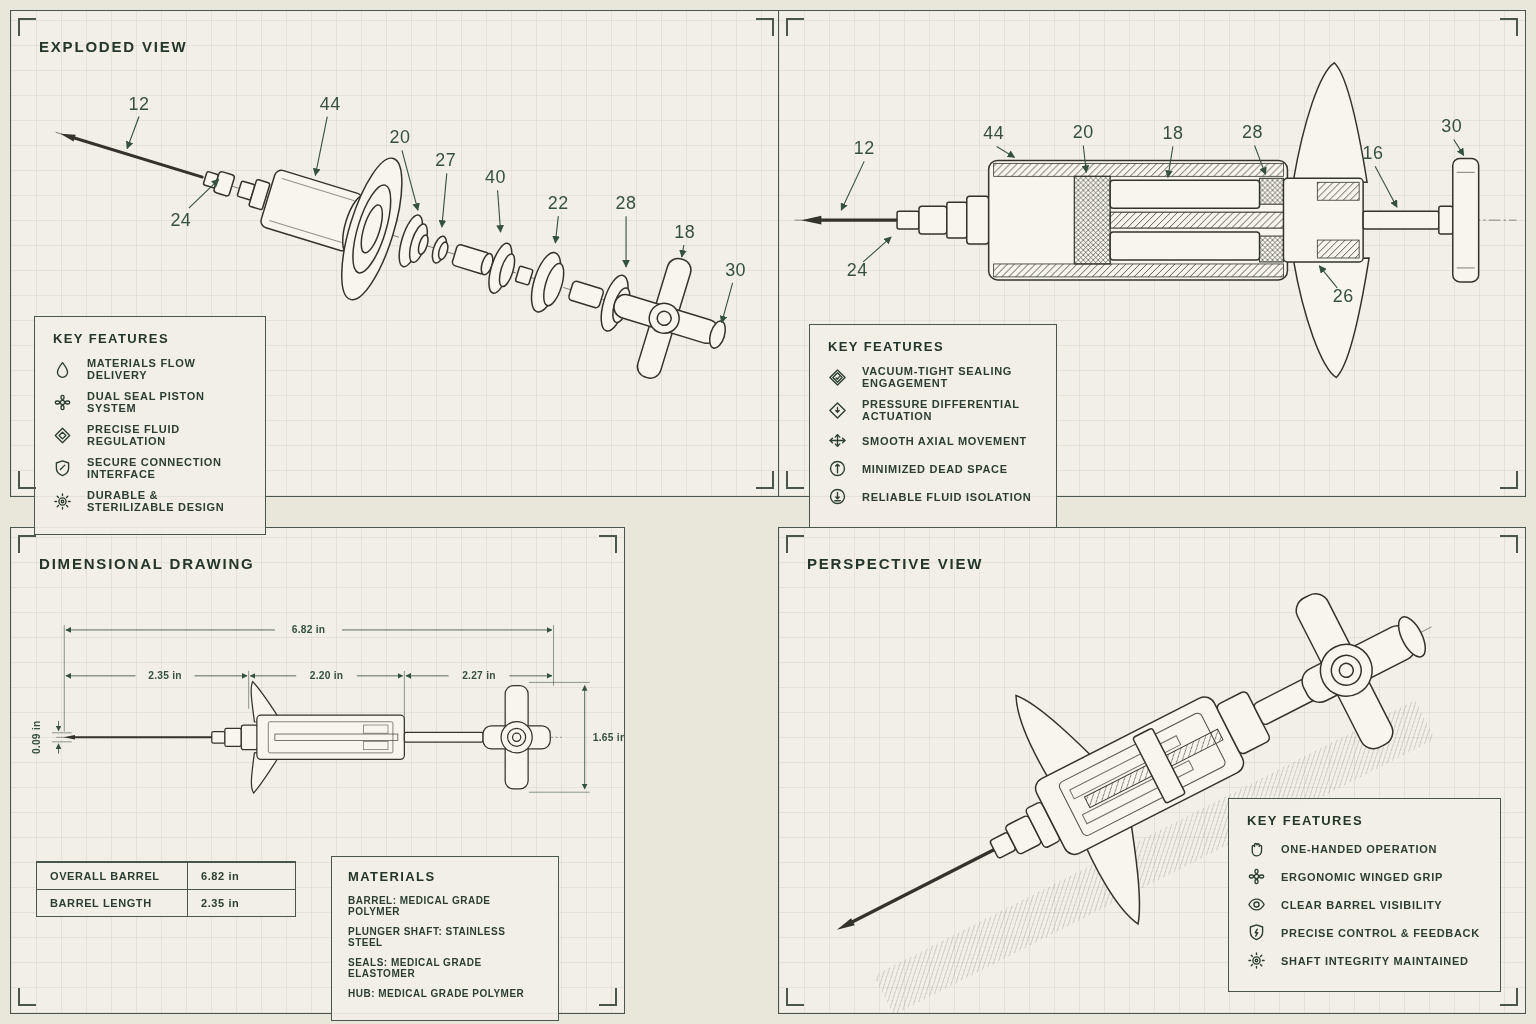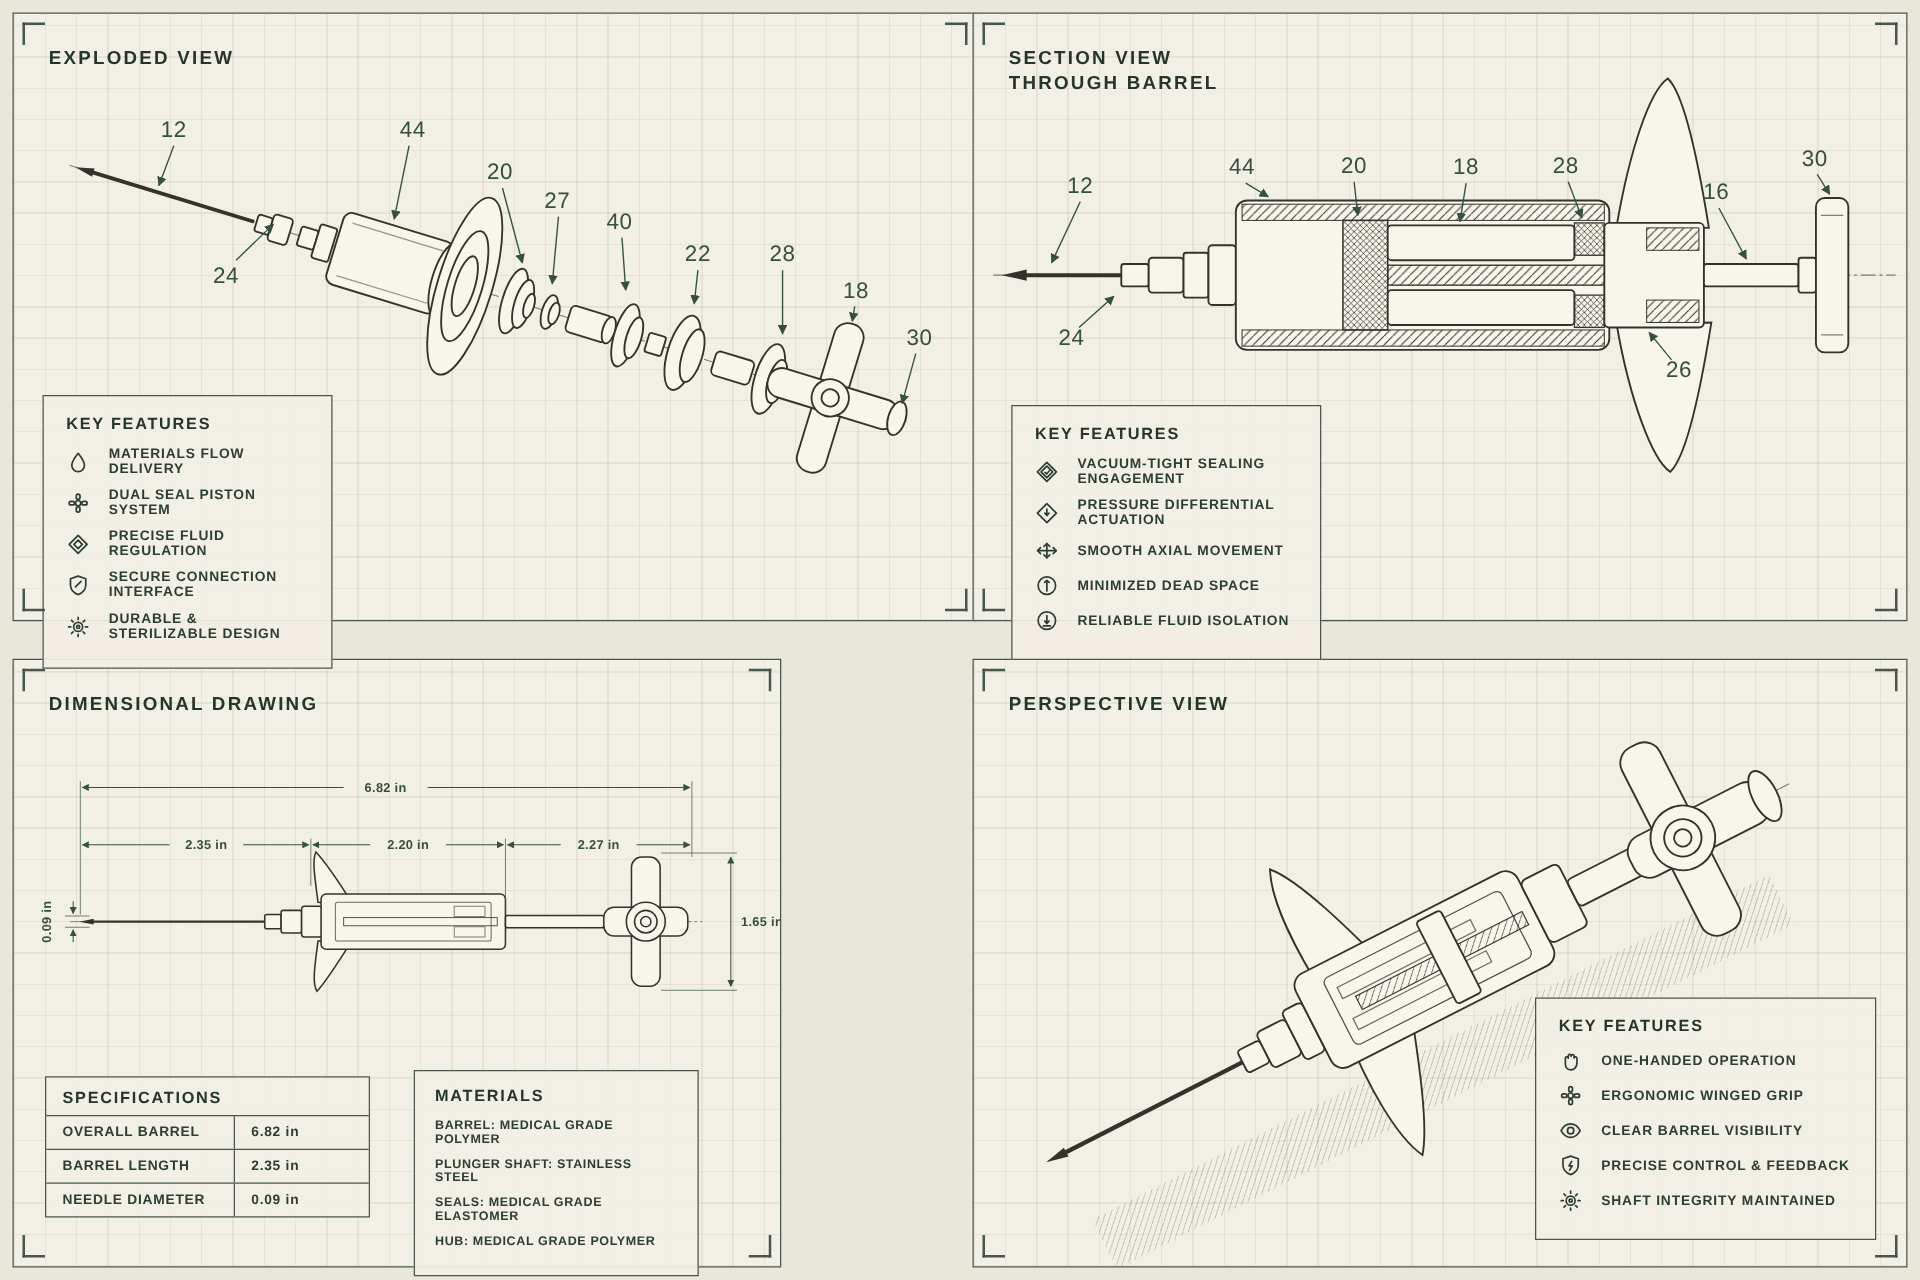--- a/index.html
+++ b/index.html
@@ -210,24 +210,20 @@
       <span class="flab">DURABLE &amp; STERILIZABLE DESIGN</span>
     </div>
   </div>
 </div>
 
 <div class="panel" style="left:778px;top:10px;width:748px;height:487px;">
   <span class="corner tl"></span>
   <span class="corner tr"></span>
   <span class="corner bl"></span>
   <span class="corner br"></span>
-  <div class="panel-title">
-    <div>SECTION VIEW</div>
-    <div>THROUGH BARREL</div>
-  </div>
 
   <svg class="dwg" viewBox="0 0 748 487">
     <defs>
       <marker id="ar2" viewBox="0 0 10 10" refX="9" refY="5" markerWidth="7" markerHeight="7" orient="auto-start-reverse">
         <path d="M0 0L10 5 0 10z" fill="#35503f"></path>
       </marker>
       <pattern id="h2" width="7" height="7" patternUnits="userSpaceOnUse">
         <path d="M0 7 L7 0" stroke="#33332c" stroke-width="0.8"></path>
       </pattern>
       <pattern id="x2" width="5" height="5" patternUnits="userSpaceOnUse">
@@ -432,32 +428,27 @@
       <text class="dtxt" x="363" y="76">6.82 in</text>
       <text class="dtxt" x="188" y="132">2.35 in</text>
       <text class="dtxt" x="385" y="132">2.20 in</text>
       <text class="dtxt" x="571" y="132">2.27 in</text>
       <text class="dtxt" x="36" y="203" transform="rotate(-90 36 203)">0.09 in</text>
       <text class="dtxt" x="710" y="207" text-anchor="start">1.65 in</text>
     </g>
   </svg>
 
   <div class="box specs" style="left:25px;top:333px;width:260px;">
-    <div class="box-heading">SPECIFICATIONS</div>
     <div class="spec-row">
       <div class="spec-label">OVERALL BARREL</div>
       <div class="spec-value">6.82 in</div>
     </div>
     <div class="spec-row">
       <div class="spec-label">BARREL LENGTH</div>
       <div class="spec-value">2.35 in</div>
-    </div>
-    <div class="spec-row">
-      <div class="spec-label">NEEDLE DIAMETER</div>
-      <div class="spec-value">0.09 in</div>
     </div>
   </div>
 
   <div class="box materials" style="left:320px;top:328px;width:228px;">
     <div class="box-heading">MATERIALS</div>
     <div class="mat-row">BARREL: MEDICAL GRADE POLYMER</div>
     <div class="mat-row">PLUNGER SHAFT: STAINLESS STEEL</div>
     <div class="mat-row">SEALS: MEDICAL GRADE ELASTOMER</div>
     <div class="mat-row">HUB: MEDICAL GRADE POLYMER</div>
   </div>

